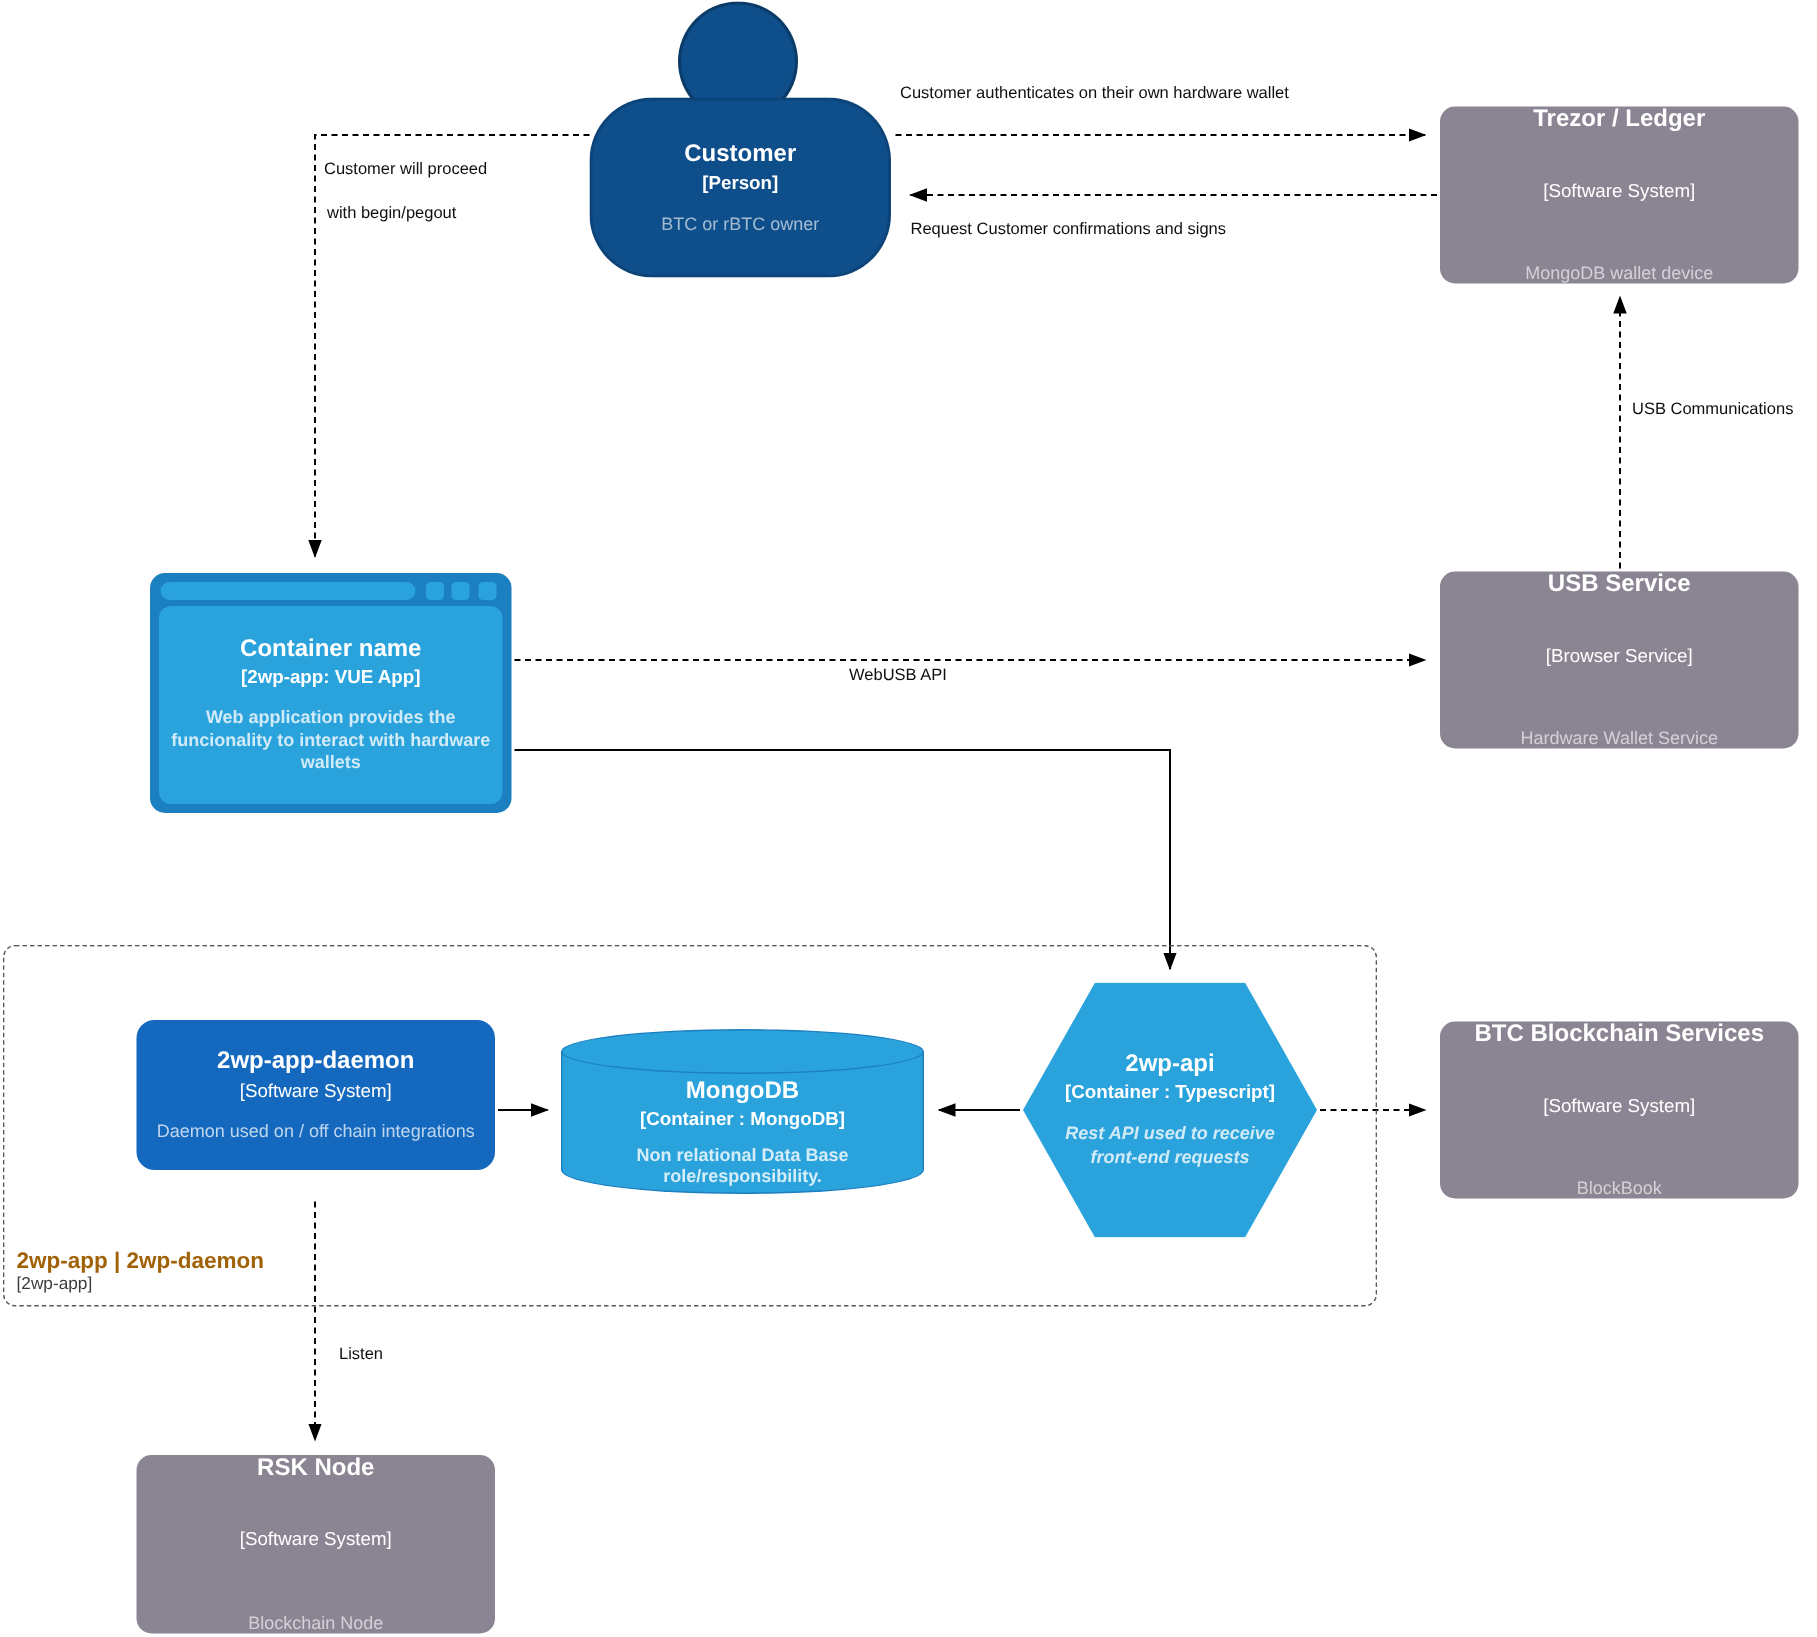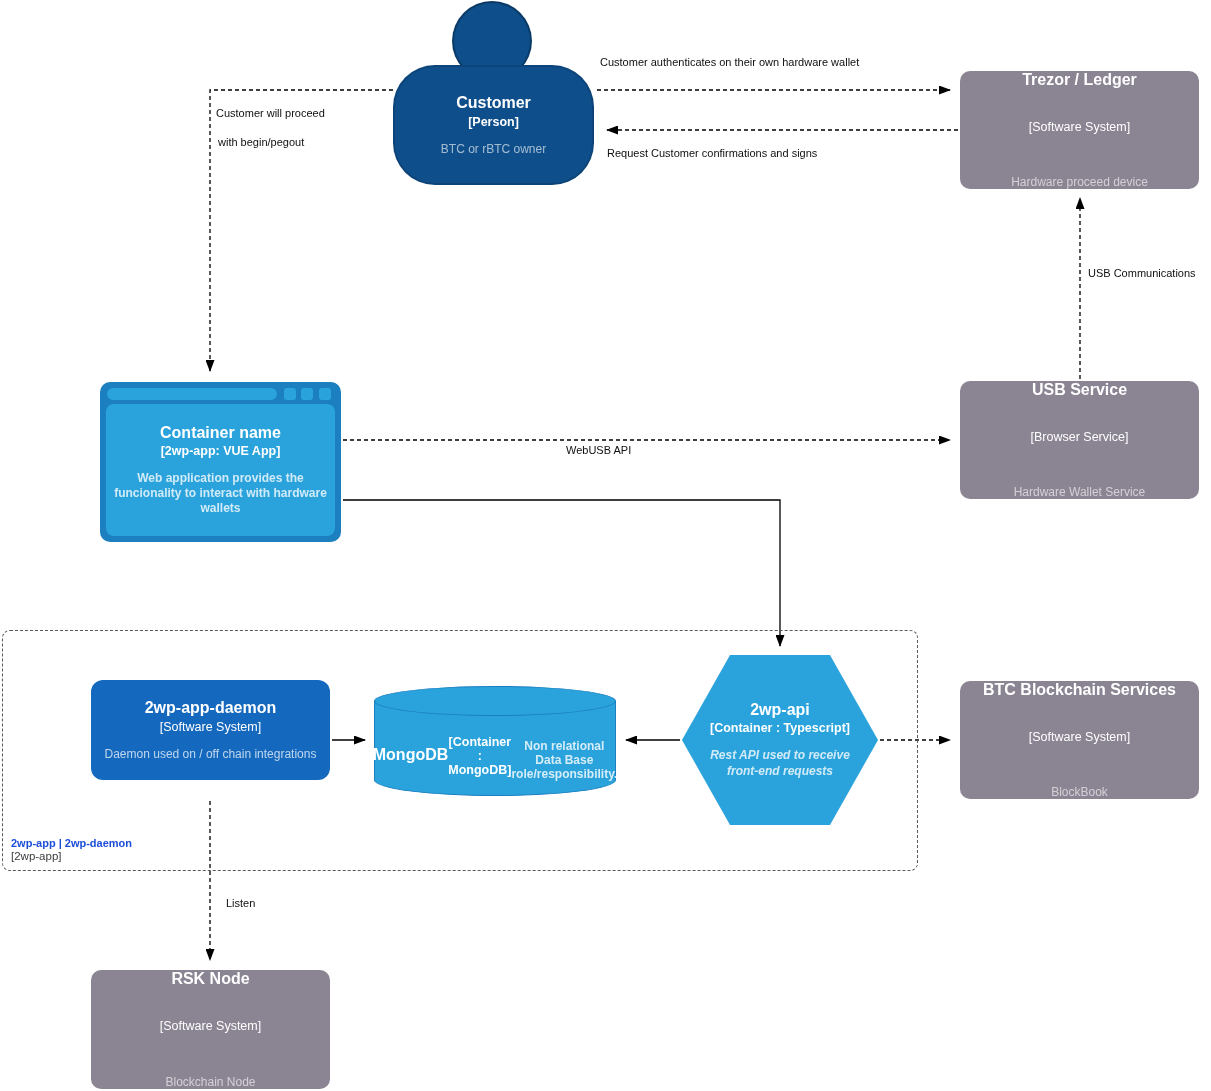--- a/index.html
+++ b/index.html
@@ -56,38 +56,38 @@
   
   .cyl { position:absolute; left:374px; top:686px; width:242px; height:110px; }
   .cyl .cyl-body { position:absolute; left:0; right:0; top:15px; bottom:0;
         background:var(--bright_blue,#2aa3dc);
         border:1.5px solid var(--frame_blue,#1b7fc0); border-top:none;
         border-radius:0 0 121px 121px / 0 0 16px 16px; box-sizing:border-box; }
   .cyl .cyl-top { position:absolute; left:0; right:0; top:0; height:30px;
         background:var(--bright_blue,#2aa3dc);
         border:1.5px solid var(--frame_blue,#1b7fc0); border-radius:50%; box-sizing:border-box; }
   .cyl .txt { position:absolute; left:0; right:0; top:28px; bottom:0; display:flex;
-        align-items:center; justify-content:center; text-align:center;
+        flex-direction:column; align-items:center; justify-content:center; text-align:center;
         color:#fff; }
   .cyl .title { font-size:16px; font-weight:bold; }
   .cyl .type  { font-size:12.5px; font-weight:bold; margin-top:2px; }
   .cyl .desc  { font-size:12px; font-weight:bold; margin-top:10px; color:rgba(255,255,255,0.8); }
 
   
   .hex { left:682px; top:655px; width:196px; height:170px;
          background:var(--bright_blue,#2aa3dc); padding:0 14px;
          clip-path:polygon(24.5% 0%, 75.5% 0%, 100% 50%, 75.5% 100%, 24.5% 100%, 0% 50%); }
   .hex .type { font-weight:bold; }
   .hex .desc { font-weight:bold; color:rgba(255,255,255,0.78); line-height:1.3;font-style:italic; }
 
   
   .boundary { position:absolute; left:2px; top:630px; width:916px; height:241px;
               border:1.5px dashed #595959; border-radius:8px; box-sizing:border-box; }
   .boundary-label { position:absolute; left:8px; bottom:8px; text-align:left; }
-  .boundary-label .b-title { font-size:11px; font-weight:bold; color:#1d4ed8; }
+  .boundary-label .b-title { font-size:15px; font-weight:bold; color:#a16207; }
   .boundary-label .b-sub { font-size:11.5px; color:#3c3c3c; margin-top:1px; }
 
   
   .edge-label { position:absolute; font-size:11px; color:#0f0f0f; white-space:nowrap; }
 </style>
 </head>
 <body>
 
 <div class="canvas">
 
@@ -129,21 +129,21 @@
   <div class="person-head"></div>
   <div class="node person-body">
     <div class="title">Customer</div>
     <div class="type">[Person]</div>
     <div class="desc">BTC or rBTC owner</div>
   </div>
 
   <div class="node gray" style="left:960px; top:71px;">
     <div class="title">Trezor / Ledger</div>
     <div class="type">[Software System]</div>
-    <div class="desc">Hardware proceed device</div>
+    <div class="desc">MongoDB wallet device</div>
   </div>
 
   <div class="browser">
     <div class="addressbar"></div>
     <div class="dot d1"></div>
     <div class="dot d2"></div>
     <div class="dot d3"></div>
     <div class="panel">
       <div class="title">Container name</div>
       <div class="type">[2wp-app: VUE App]</div>

